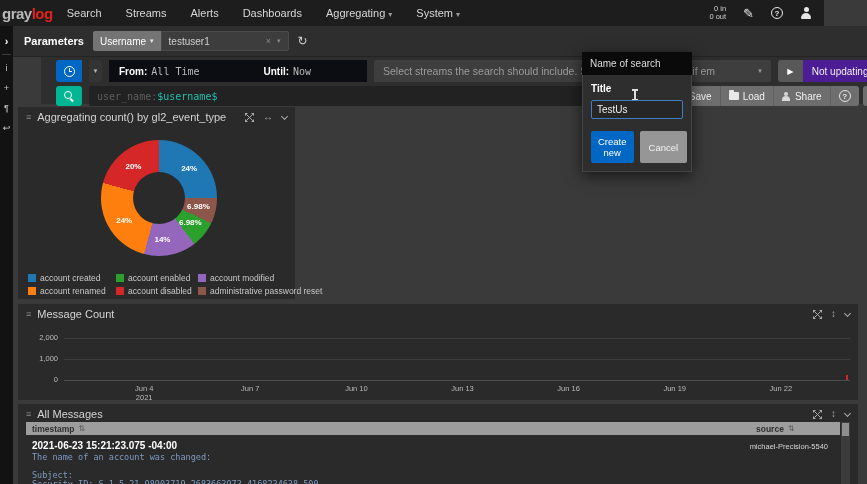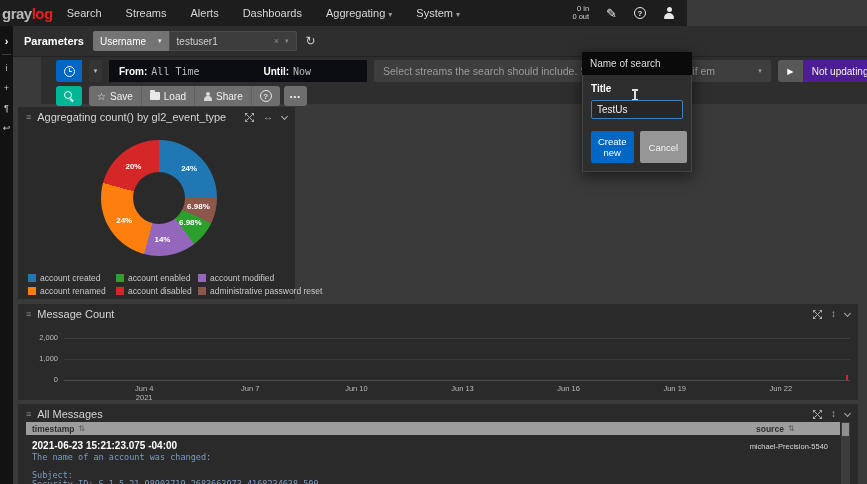--- a/index.html
+++ b/index.html
@@ -1,21 +1,21 @@
 <!DOCTYPE html>
 <html><head>
 <meta charset="utf-8">
 <style>
   * { margin:0; padding:0; box-sizing:border-box; }
   html,body { width:867px; height:484px; overflow:hidden; background:#3a3a3a;
               font-family:"Liberation Sans", sans-serif; }
   .mono { font-family:"DejaVu Sans Mono", monospace; }
 
   
-  #nav { position:absolute; left:0; top:0; width:687px; height:26px; background:#1d1d1d;
+  #nav { position:absolute; left:0; top:0; width:824px; height:26px; background:#1d1d1d;
          display:flex; align-items:center; z-index:5; }
   .logo { font-size:15px; font-weight:bold; margin-left:2px; letter-spacing:-.5px; }
   .logo .g { color:#b9b9b9; } .logo .l { color:#e32019; }
   .nav-items { display:flex; gap:24px; margin-left:14px; }
   .nav-item { color:#d8d8d8; font-size:11px; cursor:pointer; }
   .nav-item .caret { font-size:8px; color:#9a9a9a; margin-left:3px; }
   .nav-right { margin-left:auto; display:flex; align-items:center; gap:17px; margin-right:12px; }
   .throughput { text-align:right; font-size:7.5px; line-height:8.5px; color:#cfcfcf; }
   .icon-edit { color:#e6e6e6; font-size:13px; }
   .icon-help { width:12px; height:12px; border:1.5px solid #e6e6e6; border-radius:50%;
@@ -34,21 +34,21 @@
   .sb-icon.first { color:#fff; font-size:11px; font-weight:bold; }
   .sb-div { width:9px; height:1px; background:#3c3c3c; margin:3px 0; }
 
   
   #params { position:absolute; left:13px; top:26px; width:854px; height:31px; background:#2e2e2e;
             border-bottom:1px solid #242424; display:flex; align-items:center; gap:9px;
             padding-left:11px; }
   .params-label { color:#fff; font-size:11px; font-weight:bold; }
   .param-group { display:flex; height:20px; }
   .param-name { background:#747474; color:#fff; font-size:10px; display:flex; align-items:center;
-                padding:0 7px; border-radius:2px 0 0 2px; gap:12px; }
+                padding:0 7px; border-radius:2px 0 0 2px; gap:4px; }
   .param-name .caret { font-size:7px; color:#e8e8e8; }
   .param-value { background:#3d3d3d; border:1px solid #4a4a4a; color:#d0d0d0; font-size:10px;
                  display:flex; align-items:center; padding:0 7px; width:128px;
                  border-radius:0 2px 2px 0; }
   .param-value .val { flex:1; }
   .param-x { color:#8a8a8a; font-size:9px; margin-right:6px; }
   .param-caret { color:#8a8a8a; font-size:7px; }
   .refresh-glyph { color:#cfcfcf; font-size:12px; }
 
   
@@ -240,20 +240,24 @@
       <div class="notupd-main">
           <span>Not updating</span>
           <span class="caret">▾</span>
         </div>
     </div>
   </div>
   <div class="sb-row sb-row2">
     <div class="search-btn">
         <span class="mag"></span>
       </div>
+    <div class="query-box mono">
+      <span class="query-prefix">user_name:</span>
+      <span class="query-value">$username$</span>
+    </div>
     <div class="actions">
       <div class="actions-group">
         <div class="act-btn">
             <span class="ic">☆</span>
             <span>Save</span>
           </div>
         <div class="act-btn">
             <span class="folder"></span>
             <span>Load</span>
           </div>

